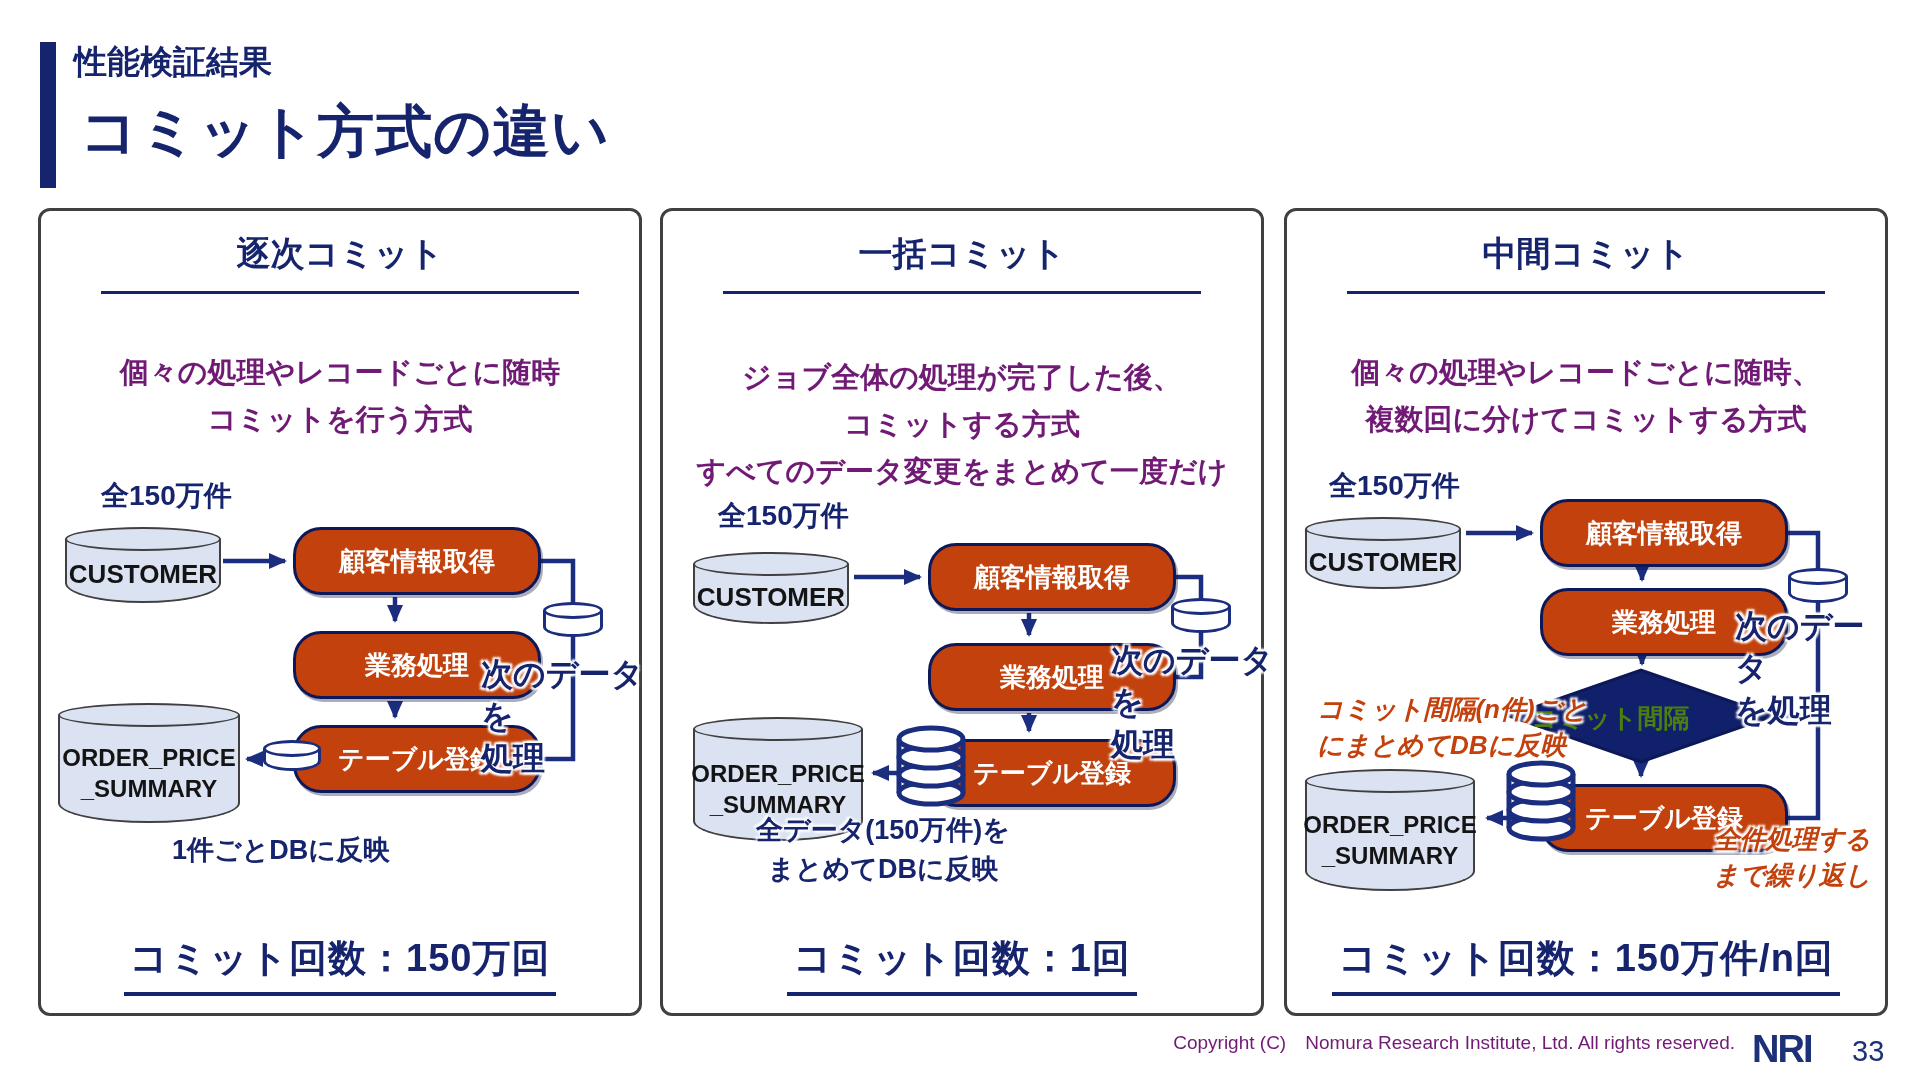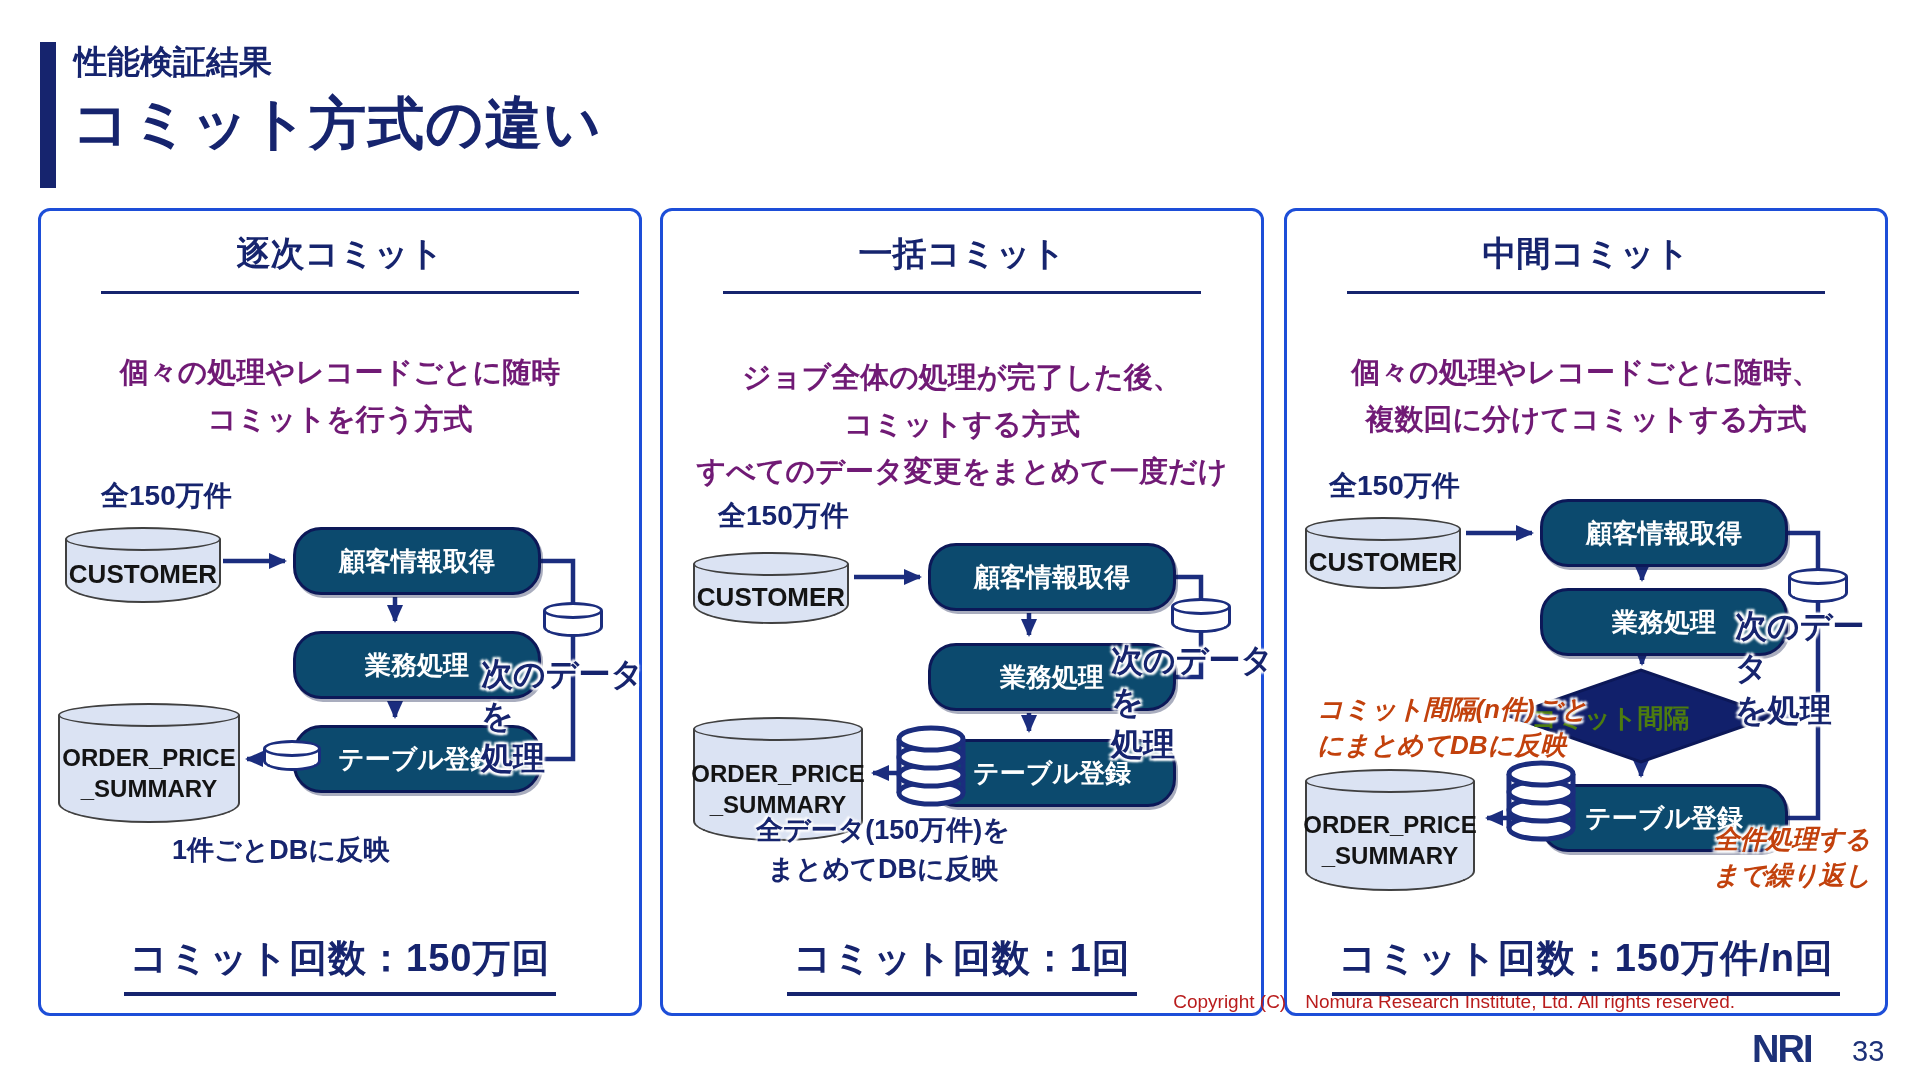--- a/index.html
+++ b/index.html
@@ -1,32 +1,32 @@
 <!DOCTYPE html>
 <html><head>
 <meta charset="utf-8">
 <style>
   html,body{margin:0;padding:0;background:#fff;}
   .slide{position:relative;width:1920px;height:1080px;background:#ffffff;overflow:hidden;
          font-family:"Liberation Sans","DejaVu Sans",sans-serif;}
   
   .accent-bar{position:absolute;left:40px;top:42px;width:16px;height:146px;background:#16246e;}
   .subtitle{position:absolute;left:74px;top:40px;font-size:33px;font-weight:700;color:#16246e;}
-  .title{position:absolute;left:72px;top:86px;font-size:57px;font-weight:800;color:#16246e;margin:0;letter-spacing:1px;}
+  .title{position:absolute;left:72px;top:86px;font-size:57px;font-weight:800;color:#16246e;margin:8px;letter-spacing:1px;}
   
   .panel{position:absolute;top:208px;width:604px;height:808px;background:#fff;
-         border:3px solid #1d4ed8;border-radius:12px;box-sizing:border-box;}
+         border:3px solid #404040;border-radius:12px;box-sizing:border-box;}
   .flow{position:absolute;left:0;top:0;width:604px;height:808px;z-index:1;}
   .ptitle{position:absolute;top:20px;left:0;right:0;margin:0;text-align:center;
           font-size:34px;font-weight:800;color:#16246e;z-index:2;}
   .punder{position:absolute;top:80px;left:60px;right:60px;height:3px;background:#16246e;z-index:2;}
   .pdesc{position:absolute;left:8px;right:8px;text-align:center;font-size:29px;font-weight:700;
          color:#701a75;line-height:1.62;z-index:2;}
   .rcount{position:absolute;font-size:28px;font-weight:800;color:#16246e;z-index:2;}
-  .pbox{position:absolute;width:248px;height:68px;background:#0c4a6e;border:3px solid #0c1858;
+  .pbox{position:absolute;width:248px;height:68px;background:#c2410c;border:3px solid #0c1858;
         border-radius:28px;color:#fff;display:flex;align-items:center;justify-content:center;
         font-size:26px;font-weight:700;z-index:2;box-sizing:border-box;
         box-shadow:2px 3px 0 rgba(10,20,70,.35);}
   .cyl{position:absolute;background:#dbe3f3;border:2px solid #404040;border-top:none;
        border-radius:0 0 50% 50% / 0 0 20px 20px;z-index:2;display:flex;align-items:center;
        justify-content:center;text-align:center;color:#141414;font-weight:600;box-sizing:border-box;}
   .cyl::before{content:"";position:absolute;left:-2px;right:-2px;top:-12px;height:24px;
        background:#dbe3f3;border:2px solid #404040;border-radius:50%;box-sizing:border-box;}
   .cyl .cyl-label{position:relative;padding-top:8px;font-size:26px;}
   .cyl .cyl-label.two-line{font-size:24px;line-height:1.28;padding-top:12px;}
@@ -42,22 +42,22 @@
        text-shadow:0 0 4px #fff,0 0 4px #fff,2px 2px 2px #fff,-2px -2px 2px #fff,2px -2px 2px #fff,-2px 2px 2px #fff;font-style:italic;}
   .overlay-note div{white-space:nowrap;}
   .dbnote{position:absolute;z-index:4;color:#16246e;font-weight:700;font-size:27px;
        text-align:center;line-height:1.45;}
   .dbnote.glow{text-shadow:0 0 4px #fff,0 0 4px #fff,2px 2px 2px #fff,-2px -2px 2px #fff;}
   .diamond-label{position:absolute;z-index:2;color:#4d7c0f;font-size:26px;font-weight:700;}
   .commit-row{position:absolute;left:0;right:0;top:722px;text-align:center;z-index:2;}
   .commit-row span{display:inline-block;font-size:38px;font-weight:800;color:#16246e;
        border-bottom:4px solid #16246e;padding:0 6px 8px;letter-spacing:1px;}
   
-  .copyright{position:absolute;left:900px;top:989px;width:835px;text-align:right;
-       font-size:19px;color:#b91c1c;white-space:pre;}
+  .copyright{position:absolute;left:900px;top:1030px;width:835px;text-align:right;
+       font-size:19px;color:#701a75;white-space:pre;}
   .nri-logo{position:absolute;left:1752px;top:1028px;font-size:38px;font-weight:800;
        color:#1d3178;letter-spacing:-2px;}
   .page-num{position:absolute;left:1852px;top:1035px;font-size:29px;color:#1d3178;}
 </style>
 </head>
 <body>
 
 <div class="slide">
 
   <div class="accent-bar"></div>

